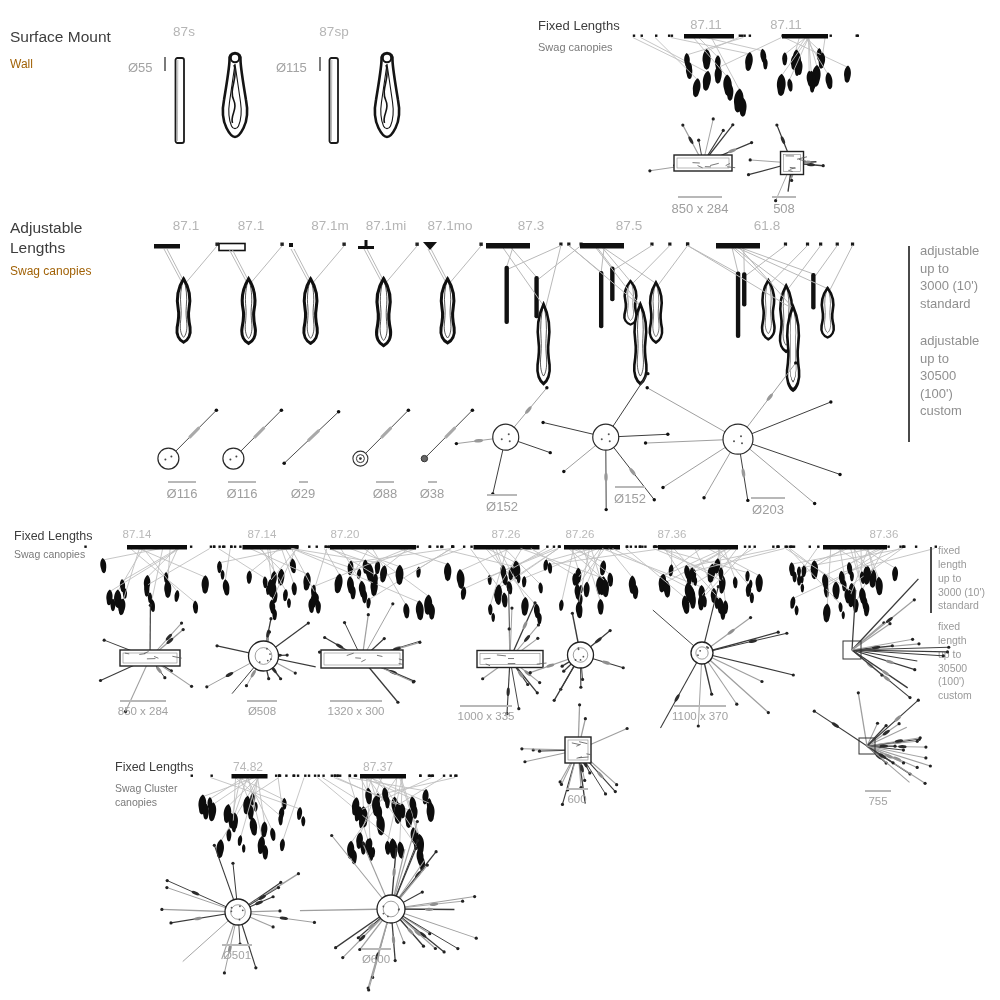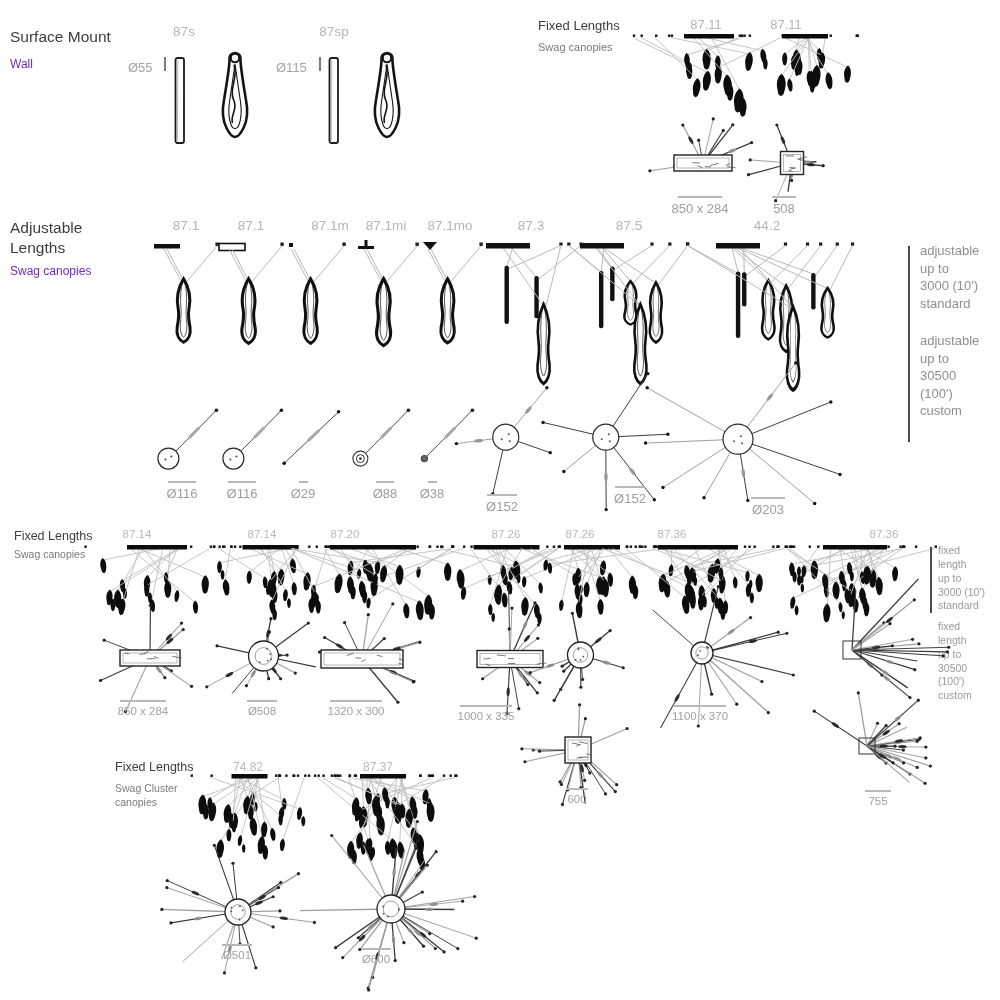--- a/index.html
+++ b/index.html
@@ -1,20 +1,20 @@
 <!DOCTYPE html>
 <html><head>
 <meta charset="utf-8">
 <style>
   html,body{margin:0;padding:0;background:#fff;}
   body{font-family:"Liberation Sans",sans-serif;}
   .page{position:relative;width:1000px;height:1000px;background:#fff;overflow:hidden;}
   .abs{position:absolute;}
   .h1{font-size:15.5px;color:#3d3d3d;line-height:1.32;white-space:pre-line;}
-  .h2{font-size:12px;color:#6d28d9;}
+  .h2{font-size:12px;color:#a16207;}
   .h3{font-size:12.5px;color:#3d3d3d;}
   .h4{font-size:10.5px;color:#7a7a7a;line-height:1.3;white-space:pre-line;}
   .model{font-size:13.5px;color:#b5b5b5;text-align:center;}
   .model-sm{font-size:11.5px;color:#b9b9b9;text-align:center;}
   .dimtext{font-size:13px;color:#a3a3a3;}
   .dim{font-size:13px;color:#9e9e9e;text-align:center;}
   .dim-sm{font-size:11.5px;color:#a2a2a2;text-align:center;}
   .bar{height:2px;background:#b8b8b8;margin:0 auto 3px auto;}
   .tick{width:1.5px;background:#7a7a7a;}
   .vrule{width:2px;background:#4a4a4a;}
@@ -304,21 +304,21 @@
 Lengths</div>
   <div class="abs h2" style="left:10px;top:264px">Swag canopies</div>
 
   <div class="abs model" style="left:154px;top:218px;width:64px">87.1</div>
   <div class="abs model" style="left:219px;top:218px;width:64px">87.1</div>
   <div class="abs model" style="left:298px;top:218px;width:64px">87.1m</div>
   <div class="abs model" style="left:354px;top:218px;width:64px">87.1mi</div>
   <div class="abs model" style="left:418px;top:218px;width:64px">87.1mo</div>
   <div class="abs model" style="left:499px;top:218px;width:64px">87.3</div>
   <div class="abs model" style="left:597px;top:218px;width:64px">87.5</div>
-  <div class="abs model" style="left:735px;top:218px;width:64px">44.2</div>
+  <div class="abs model" style="left:735px;top:218px;width:64px">61.8</div>
 
   <div class="abs draw" style="left:146px;top:238px;width:80px;height:112px">
       <svg width="80" height="112" viewBox="0 0 80 112">
         <rect x="8" y="6" width="26" height="4.5" fill="#111"></rect>
         <rect x="69.4" y="4.5" width="3.4" height="3.4" fill="#222"></rect>
         <line x1="21" y1="11" x2="36.599999999999994" y2="40.96" stroke="#b9b9b9" stroke-width="1"></line>
         <line x1="18" y1="11" x2="35.599999999999994" y2="43.96" stroke="#b9b9b9" stroke-width="1"></line>
         <line x1="71" y1="8" x2="40.599999999999994" y2="43.96" stroke="#b9b9b9" stroke-width="1"></line>
         <g transform="translate(37.599999999999994 42.96) scale(1.0754147881176321)">
           <path d="M0 -2C-5 6 -7 16 -5 26C-4 31 -5 38 -6 43C-7 50 -4 55 0 57C4 55 7 50 6 43C5 38 4 31 5 26C7 16 5 6 0 -2Z" fill="#fff" stroke="#101010" stroke-width="2.8"></path>

